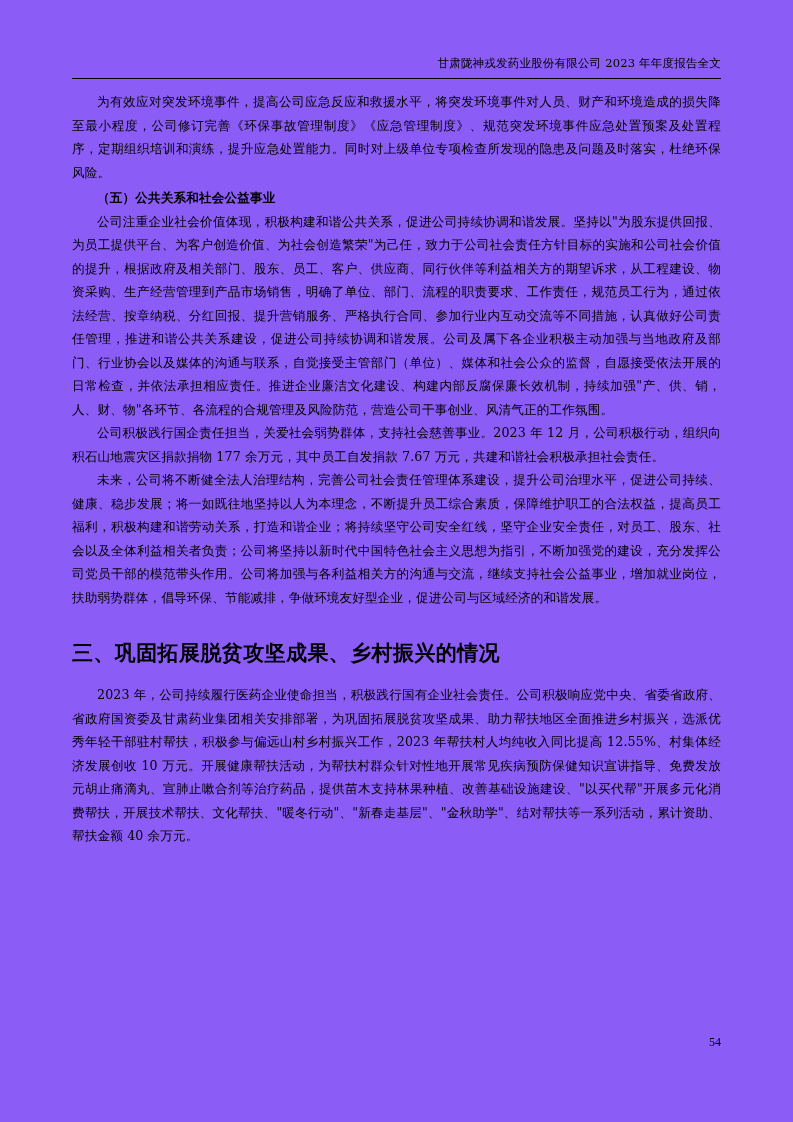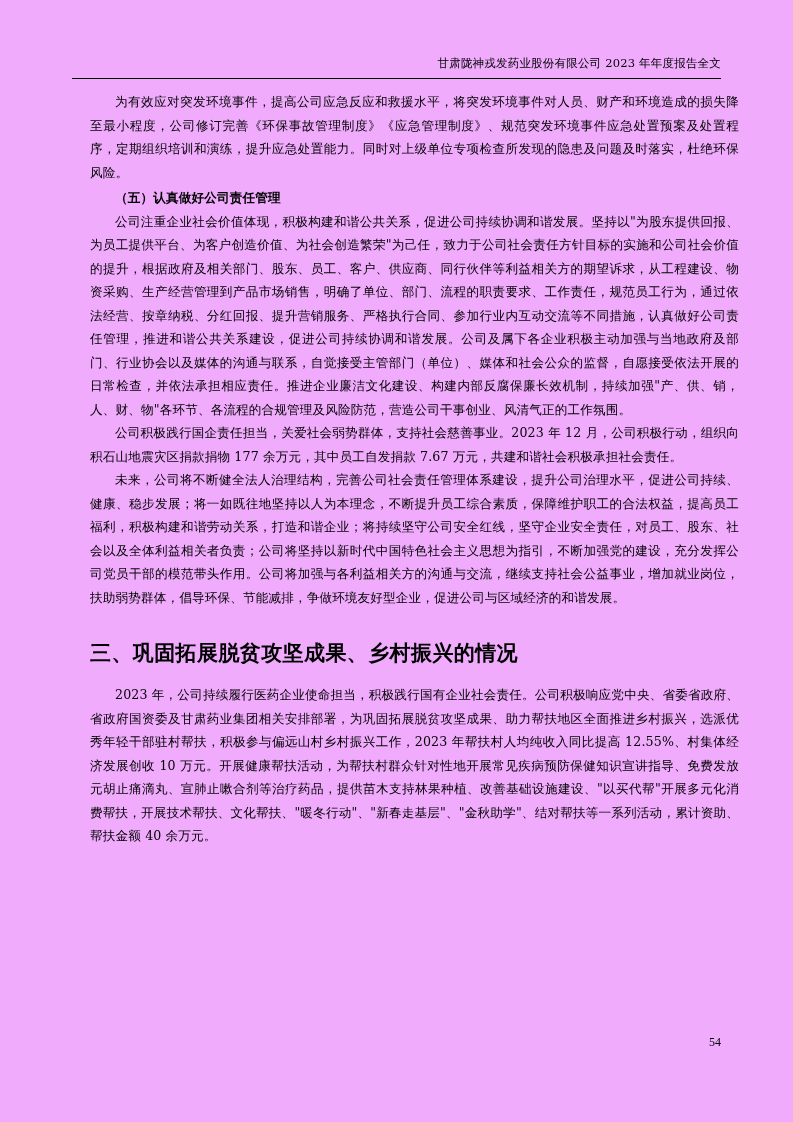--- a/index.html
+++ b/index.html
@@ -3,21 +3,21 @@
 <meta charset="utf-8">
 <style>
   html, body {
     margin: 0;
     padding: 0;
     background: #f0f0f0;
   }
   .page {
     width: 793px;
     height: 1122px;
-    background: #f0abfc;
+    background: #8b5cf6;
     position: relative;
     margin: 0 auto;
     box-sizing: border-box;
     font-family: "DejaVu Serif", "Liberation Serif", serif;
     color: #000000;
     overflow: hidden;
   }
   .header {
     position: absolute;
     top: 56px;
@@ -32,21 +32,21 @@
     position: absolute;
     top: 78px;
     left: 72px;
     right: 72px;
     border-top: 1px solid #000;
     height: 0;
   }
   .content {
     position: absolute;
     top: 90px;
-    left: 90px;
+    left: 72px;
     width: 649px;
   }
   p {
     margin: 0;
     font-size: 12.6px;
     line-height: 23.5px;
     text-align: justify;
     text-justify: inter-ideograph;
     letter-spacing: 0.15px;
   }
@@ -78,21 +78,21 @@
 
 <div class="page">
 
   <div class="header">甘肃陇神戎发药业股份有限公司 2023 年年度报告全文</div>
   <div class="header-rule"></div>
 
   <div class="content">
 
     <p class="indent">为有效应对突发环境事件，提高公司应急反应和救援水平，将突发环境事件对人员、财产和环境造成的损失降至最小程度，公司修订完善《环保事故管理制度》《应急管理制度》、规范突发环境事件应急处置预案及处置程序，定期组织培训和演练，提升应急处置能力。同时对上级单位专项检查所发现的隐患及问题及时落实，杜绝环保风险。</p>
 
-    <p class="sub-head">（五）认真做好公司责任管理</p>
+    <p class="sub-head">（五）公共关系和社会公益事业</p>
 
     <p class="indent">公司注重企业社会价值体现，积极构建和谐公共关系，促进公司持续协调和谐发展。坚持以"为股东提供回报、为员工提供平台、为客户创造价值、为社会创造繁荣"为己任，致力于公司社会责任方针目标的实施和公司社会价值的提升，根据政府及相关部门、股东、员工、客户、供应商、同行伙伴等利益相关方的期望诉求，从工程建设、物资采购、生产经营管理到产品市场销售，明确了单位、部门、流程的职责要求、工作责任，规范员工行为，通过依法经营、按章纳税、分红回报、提升营销服务、严格执行合同、参加行业内互动交流等不同措施，认真做好公司责任管理，推进和谐公共关系建设，促进公司持续协调和谐发展。公司及属下各企业积极主动加强与当地政府及部门、行业协会以及媒体的沟通与联系，自觉接受主管部门（单位）、媒体和社会公众的监督，自愿接受依法开展的日常检查，并依法承担相应责任。推进企业廉洁文化建设、构建内部反腐保廉长效机制，持续加强"产、供、销，人、财、物"各环节、各流程的合规管理及风险防范，营造公司干事创业、风清气正的工作氛围。</p>
 
     <p class="indent">公司积极践行国企责任担当，关爱社会弱势群体，支持社会慈善事业。2023 年 12 月，公司积极行动，组织向积石山地震灾区捐款捐物 177 余万元，其中员工自发捐款 7.67 万元，共建和谐社会积极承担社会责任。</p>
 
     <p class="indent">未来，公司将不断健全法人治理结构，完善公司社会责任管理体系建设，提升公司治理水平，促进公司持续、健康、稳步发展；将一如既往地坚持以人为本理念，不断提升员工综合素质，保障维护职工的合法权益，提高员工福利，积极构建和谐劳动关系，打造和谐企业；将持续坚守公司安全红线，坚守企业安全责任，对员工、股东、社会以及全体利益相关者负责；公司将坚持以新时代中国特色社会主义思想为指引，不断加强党的建设，充分发挥公司党员干部的模范带头作用。公司将加强与各利益相关方的沟通与交流，继续支持社会公益事业，增加就业岗位，扶助弱势群体，倡导环保、节能减排，争做环境友好型企业，促进公司与区域经济的和谐发展。</p>
 
     <h2 class="section">三、巩固拓展脱贫攻坚成果、乡村振兴的情况</h2>
 
     <p class="indent">2023 年，公司持续履行医药企业使命担当，积极践行国有企业社会责任。公司积极响应党中央、省委省政府、省政府国资委及甘肃药业集团相关安排部署，为巩固拓展脱贫攻坚成果、助力帮扶地区全面推进乡村振兴，选派优秀年轻干部驻村帮扶，积极参与偏远山村乡村振兴工作，2023 年帮扶村人均纯收入同比提高 12.55%、村集体经济发展创收 10 万元。开展健康帮扶活动，为帮扶村群众针对性地开展常见疾病预防保健知识宣讲指导、免费发放元胡止痛滴丸、宣肺止嗽合剂等治疗药品，提供苗木支持林果种植、改善基础设施建设、"以买代帮"开展多元化消费帮扶，开展技术帮扶、文化帮扶、"暖冬行动"、"新春走基层"、"金秋助学"、结对帮扶等一系列活动，累计资助、帮扶金额 40 余万元。</p>

